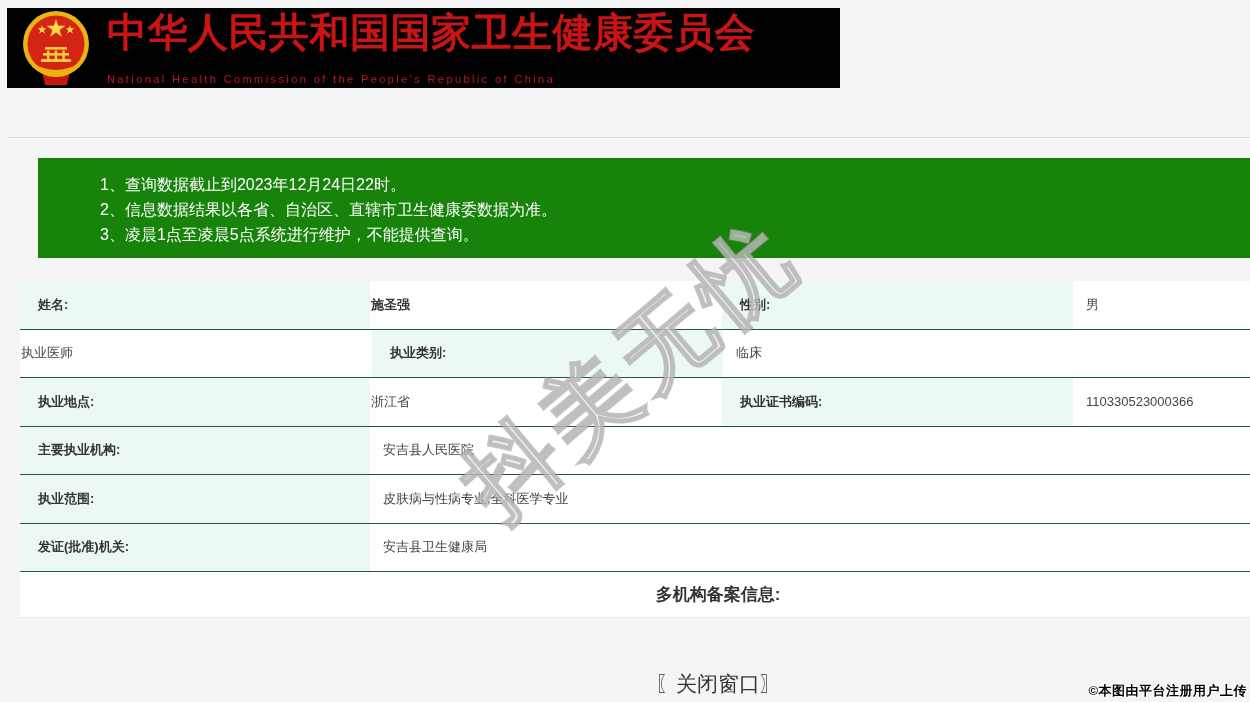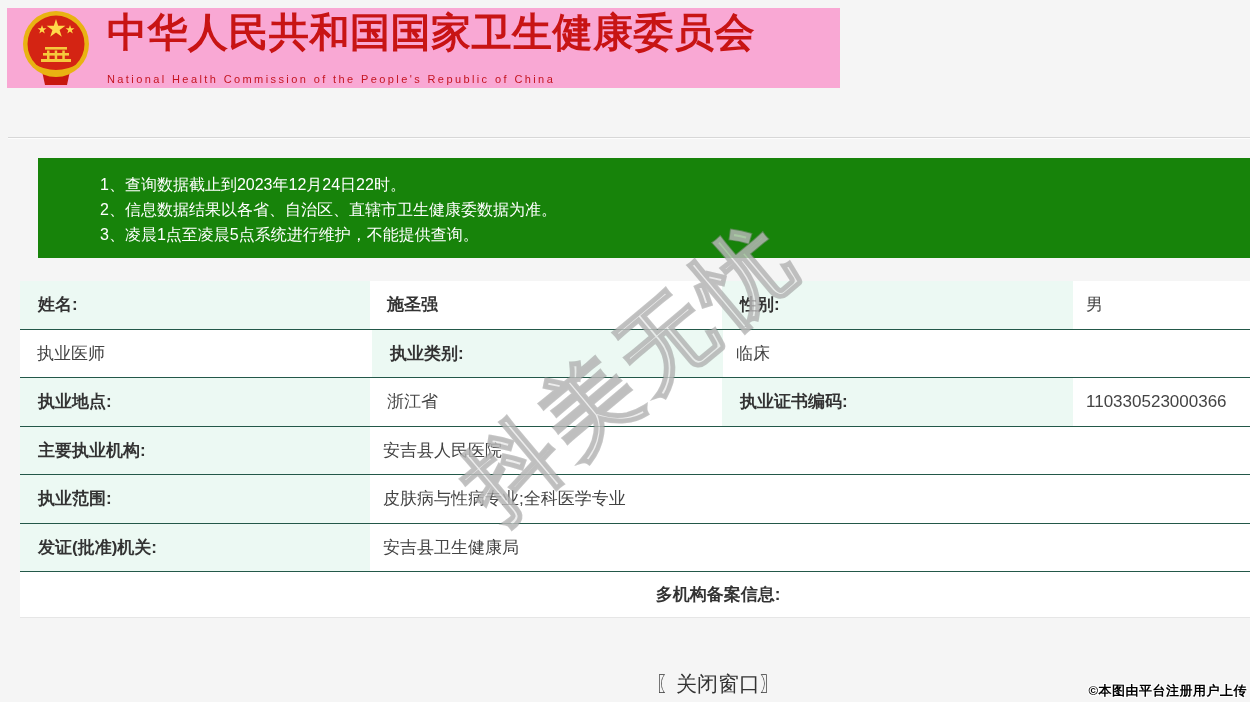--- a/index.html
+++ b/index.html
@@ -4,21 +4,21 @@
 <style>
   html,body{margin:0;padding:0;}
   body{
     width:1250px;height:702px;position:relative;overflow:hidden;
     background:#f5f5f5;
     font-family:"Liberation Sans","DejaVu Sans",sans-serif;
   }
   
   .header-band{
     position:absolute;left:7px;top:8px;width:833px;height:80px;
-    background:#f9a8d4;display:flex;align-items:center;
+    background:#000000;display:flex;align-items:center;
   }
   .emblem{width:72px;height:78px;margin-left:13px;flex:0 0 auto;}
   .header-text{margin-left:15px;}
   .title-cn{
     color:#c81414;font-size:40px;font-weight:bold;line-height:1.05;
     letter-spacing:0.5px;white-space:nowrap;
   }
   .title-en{
     color:#c41420;font-size:11px;font-weight:normal;letter-spacing:2.4px;
     margin-top:20px;white-space:nowrap;
@@ -33,23 +33,23 @@
     position:absolute;left:38px;top:158px;width:1362px;height:100px;
     background:#17830a;box-sizing:border-box;padding:14px 0 0 62px;
   }
   .notice-line{color:#ffffff;font-size:16px;line-height:25px;}
   
   .content{position:absolute;left:20px;top:281px;width:1396px;}
   .row{
     display:flex;height:48.5px;background:#ffffff;
     border-bottom:1px solid #235849;box-sizing:border-box;
   }
-  .cell{display:flex;align-items:center;box-sizing:border-box;font-size:17px;}
+  .cell{display:flex;align-items:center;box-sizing:border-box;font-size:13px;}
   .c-lab{width:350px;background:#ecf9f3;padding-left:18px;font-weight:bold;color:#333;}
-  .c-val{width:348px;background:#ffffff;padding-left:17px;color:#444;}
+  .c-val{width:348px;background:#ffffff;padding-left:1px;color:#444;}
   .c-gap{width:4px;background:#ffffff;}
   .c-lab2{width:351px;background:#ecf9f3;padding-left:18px;font-weight:bold;color:#333;}
   .c-val2{flex:1;background:#ffffff;padding-left:13px;color:#444;}
   .c-valwide{flex:1;background:#ffffff;padding-left:13px;color:#444;}
   .v-bold{font-weight:bold;color:#333;}
   .multi-row{
     height:45px;background:#ffffff;border-bottom:1px solid #e6e6e6;
     display:flex;align-items:center;justify-content:center;
     font-weight:bold;font-size:17px;color:#333;
   }

